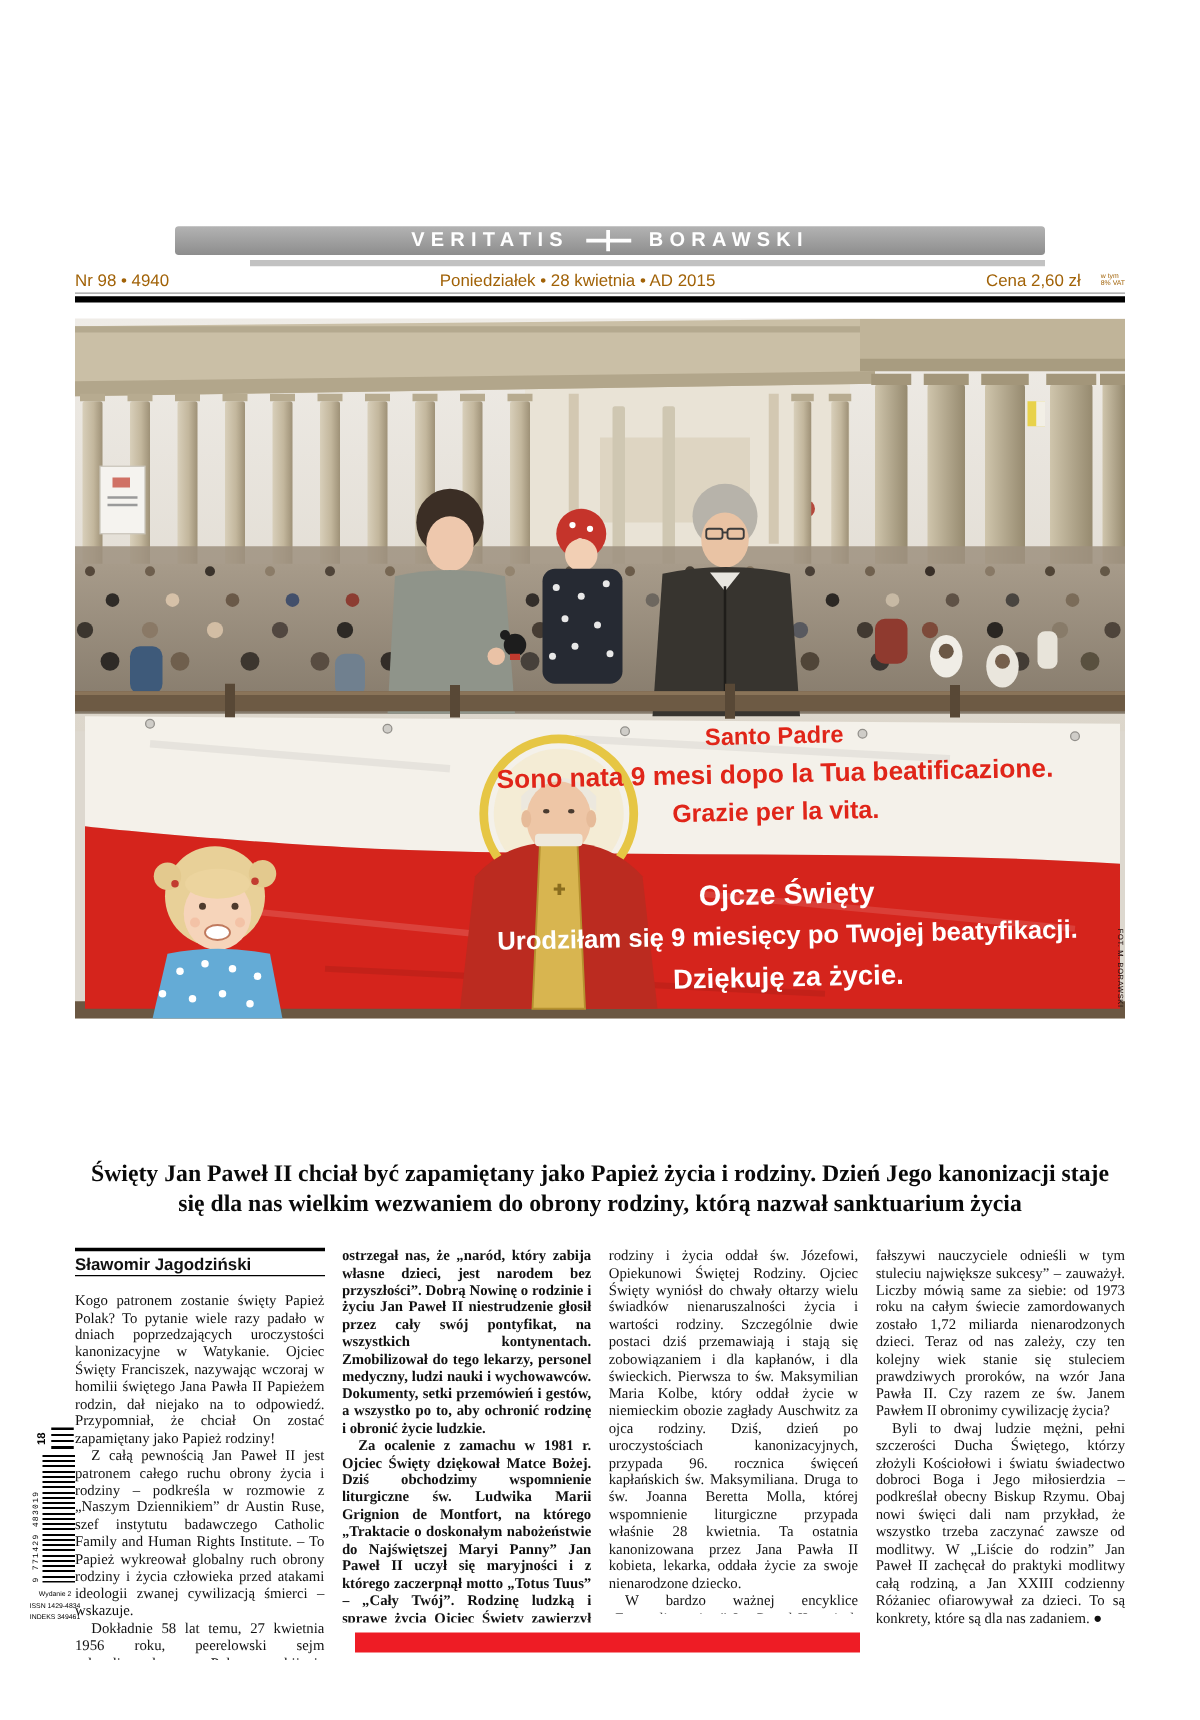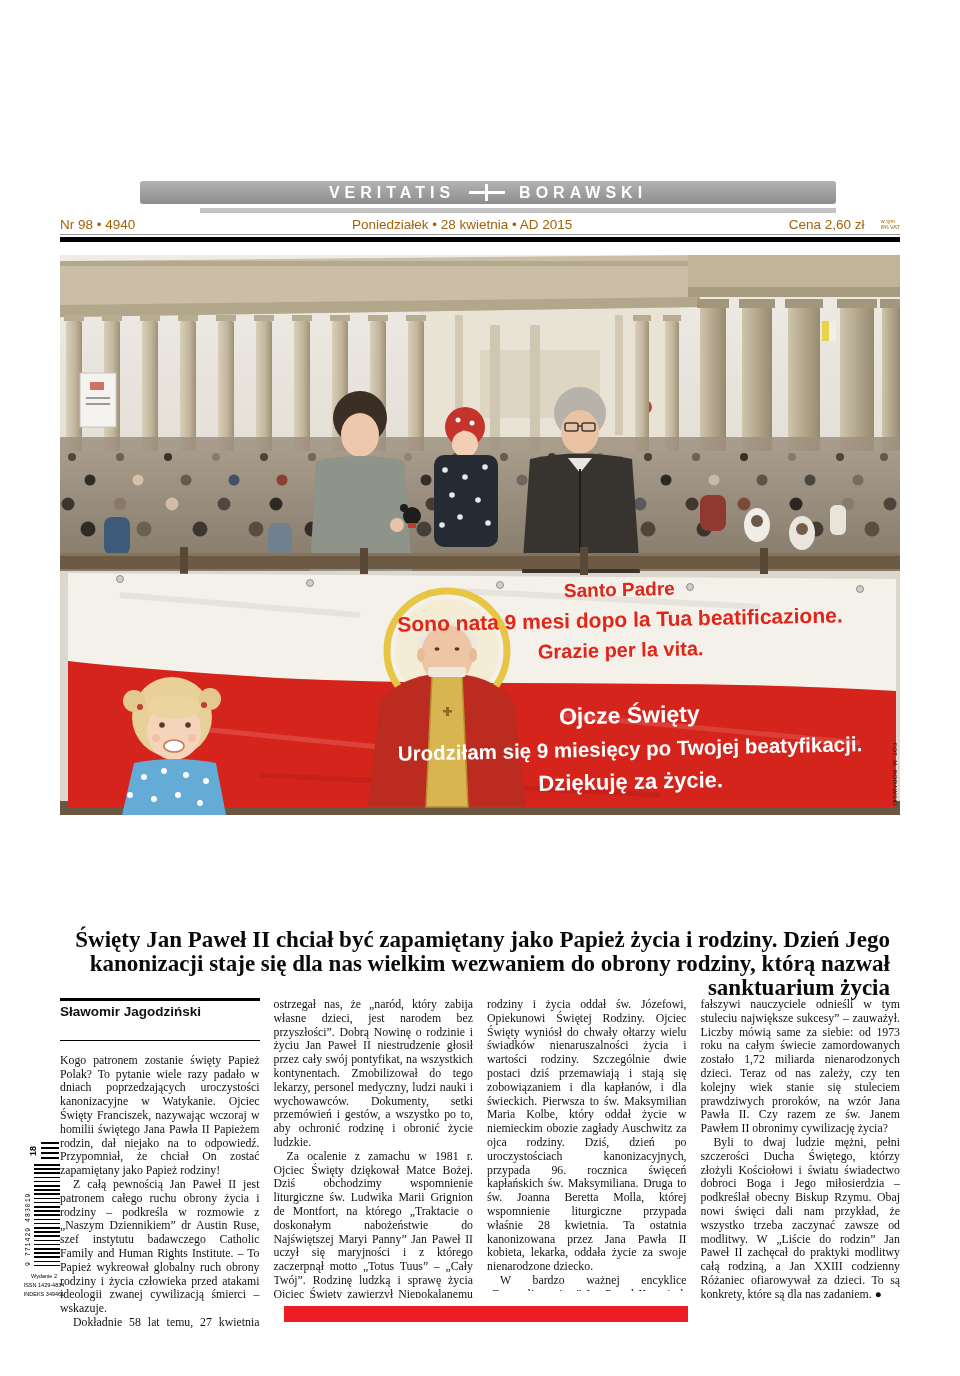--- a/index.html
+++ b/index.html
@@ -50,30 +50,30 @@
   .banner-bottom .l1{font-size:23px;line-height:33px;}
   .banner-bottom .l2{font-size:20.5px;line-height:33px;}
   .banner-bottom .l3{font-size:22px;line-height:33px;}
   .photo-credit{position:absolute;right:2px;top:488px;writing-mode:vertical-rl;
             font-family:"Liberation Sans",sans-serif;font-size:6px;letter-spacing:.5px;color:#20100e;}
 
   
   .headline{position:absolute;top:818px;left:60px;width:840px;text-align:center;
             font-family:"Liberation Serif",serif;font-weight:bold;font-size:84px;
             letter-spacing:-2px;line-height:1.05;color:#060606;}
-  .subhead{position:absolute;top:928px;left:70px;width:820px;text-align:right;
-            font-family:"Liberation Serif",serif;font-weight:bold;font-size:23px;line-height:24px;color:#0a0a0a;}
+  .subhead{position:absolute;top:928px;left:70px;width:820px;text-align:center;
+            font-family:"Liberation Serif",serif;font-weight:bold;font-size:19px;line-height:24px;color:#0a0a0a;}
 
   
   .cols{position:absolute;top:998px;left:60px;width:840px;display:flex;gap:14px;}
   .col{flex:1;min-width:0;font-size:11.8px;line-height:13.8px;text-align:justify;overflow:hidden;}
-  .col-1{max-height:330px;} .col-2{max-height:300px;} .col-3{max-height:293px;} .col-4{max-height:334px;}
+  .col-1{max-height:330px;} .col-2{max-height:300px;font-weight:bold;} .col-3{max-height:293px;} .col-4{max-height:334px;}
   .byline{border-top:3px solid #000;border-bottom:1.5px solid #000;
           font-family:"Liberation Sans",sans-serif;font-weight:bold;font-size:13.5px;
-          padding:4px 0 21px 0;margin-bottom:13px;text-align:left;}
+          padding:4px 0 1px 0;margin-bottom:13px;text-align:left;}
   .col p{margin:0;text-indent:13px;}
   .col p.flush{text-indent:0;}
 
   
   .red-bar{position:absolute;top:1306px;left:284px;width:404px;height:16px;background:#ee1c25;}
 
   .barcode{position:absolute;top:1142px;left:22px;width:44px;
            font-family:"Liberation Sans",sans-serif;color:#000;}
   .bc-addon{display:flex;align-items:center;gap:3px;margin-left:6px;}
   .bc-addon-num{writing-mode:vertical-rl;transform:rotate(180deg);font-weight:bold;font-size:9px;}

